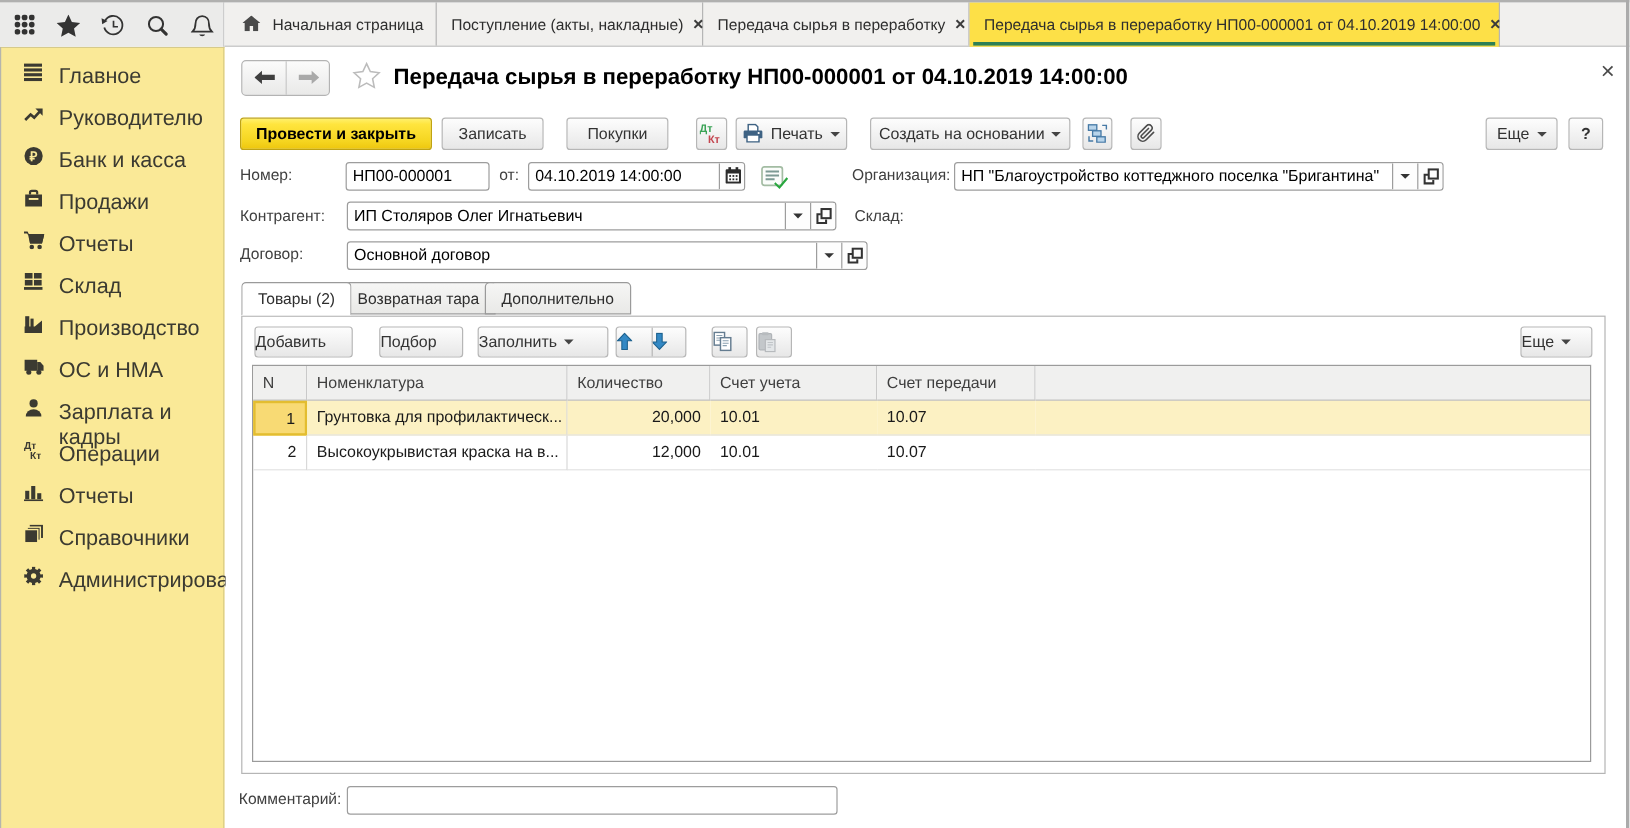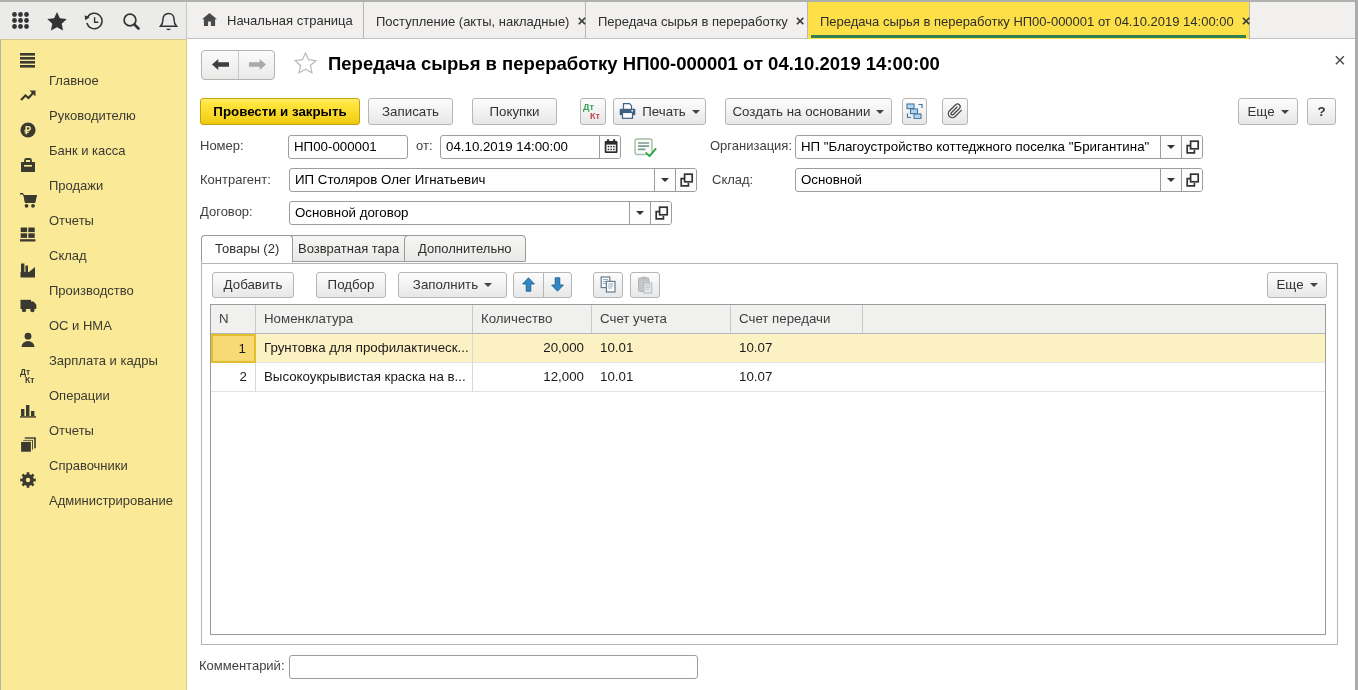--- a/index.html
+++ b/index.html
@@ -13,21 +13,21 @@
 #tabbar { position:absolute; left:187px; top:2px; width:1171px; height:37px; background:#f1f0ee; border-bottom:1px solid #c2c2c2; z-index:20; }
 .tab { position:absolute; top:0; height:36px; line-height:38px; color:#2e2e2e; white-space:nowrap; border-right:1px solid #b5b5b5; padding:0 12px; font-size:13px; }
 .tab .x { color:#3c3c3c; font-size:15px; font-weight:bold; margin-left:8px; }
 .tab.active { background:#fde047; border-bottom:none; height:37px; }
 .tab.active:after { content:""; position:absolute; left:3px; right:3px; bottom:1px; height:3px; background:#2e8054; }
 
 
 #sidebar { position:absolute; left:0; top:39px; width:187px; height:651px; background:#fae997; border-right:1px solid #d9cb83; border-left:1px solid #b5b5ad; border-top:1px solid #d6ca8b; }
 .sbitem { position:absolute; left:0; width:100%; height:35px; }
 .sbitem svg { position:absolute; left:19px; top:9px; }
-.sbitem span { position:absolute; left:48px; top:10px; color:#3b3a31; font-size:13px;margin-top:20px; }
+.sbitem span { position:absolute; left:48px; top:10px; color:#3b3a31; font-size:18px; }
 
 
 #main { position:absolute; left:188px; top:39px; width:1167px; height:651px; background:#fff; }
 #rightedge { position:absolute; right:0; top:0; width:3px; height:690px; background:#ababab; z-index:40; }
 
 
 #navgrp { position:absolute; left:13px; top:11px; width:74px; height:30px; border:1px solid #b3b3b3; border-radius:4px; background:linear-gradient(#fbfbfb,#e9e9e8); }
 #navgrp .sep { position:absolute; left:36px; top:0; width:1px; height:28px; background:#c9c9c9; }
 #navgrp svg { position:absolute; top:7px; }
 #star { position:absolute; left:105px; top:12px; }
@@ -47,21 +47,21 @@
 .dd.nc:after { display:none; }
 .ob { position:absolute; right:21px; top:0; width:21px; height:22px; border-left:1px solid #9d9d9d; background:#fdfdfd; }
 .ob svg { position:absolute; left:3px; top:4px; }
 
 
 .tab2 { position:absolute; top:196px; height:27px; line-height:26px; border:1px solid #9a9a9a; border-radius:4px 4px 0 0; background:linear-gradient(#f6f6f5,#e9e9e7); padding:0 13px; color:#2e2e2e; font-size:13px; }
 .tab2.on { background:#fff; border-bottom:1px solid #fff; height:28px; z-index:5;text-align:center; }
 
 
 #panel { position:absolute; left:13px; top:224px; width:1137px; height:382px; border:1px solid #b5b5b5; background:#fff; }
-.tbtn { position:absolute; top:8px; height:26px; border:1px solid #b6b6b6; border-radius:3px; background:linear-gradient(#fdfdfd,#e7e7e7); color:#333; text-align:center; line-height:24px; white-space:nowrap; }
+.tbtn { position:absolute; top:8px; height:26px; border:1px solid #b6b6b6; border-radius:3px; background:linear-gradient(#fdfdfd,#e7e7e7); color:#333; line-height:24px; white-space:nowrap; }
 #tbl { position:absolute; left:8px; top:40px; width:1116px; height:331px; border:1px solid #9b9b9b; }
 .hc { position:absolute; top:0; height:29px; background:#f0f0ef; border-right:1px solid #c9c9c9; border-bottom:1px solid #b7b7b7; color:#3f3f3f; line-height:28px; padding-left:8px; }
 .cell { position:absolute; height:29px; line-height:28px; border-right:1px solid #d9d9d9; border-bottom:1px solid #e3e3e3; color:#1a1a1a; padding:0 8px; white-space:nowrap; overflow:hidden; }
 .r1 { background:#fcf1c3; }
 .num { text-align:right; }
 
 
 #cmtlbl { position:absolute; left:11px; top:619px; color:#3f3f3f; font-size:13px; }
 #cmtinp { position:absolute; left:101px; top:616px; width:409px; height:24px; border:1px solid #9d9d9d; border-radius:3px; }
 </style>
@@ -305,29 +305,23 @@
 
 <div class="lbl" style="left:12px;top:133px">Контрагент:</div>
 <div class="inp" style="left:101px;top:129px;width:408px;padding-right:44px">ИП Столяров Олег Игнатьевич<div class="dd" style="right:21px"></div><div class="ob" style="right:0">
         <svg width="15" height="15" viewBox="0 0 15 15">
           <rect x="5.6" y="1.2" width="7.6" height="7.6" fill="none" stroke="#333" stroke-width="1.7"></rect>
           <path d="M5 5.6H2.2V12.8H9.4V10" fill="none" stroke="#333" stroke-width="1.7"></path>
         </svg>
       </div></div>
 
 <div class="lbl" style="left:524px;top:133px">Склад:</div>
-<div class="inp" style="left:607px;top:129px;width:408px;padding-right:44px">Основной<div class="dd" style="right:21px"></div><div class="ob" style="right:0">
-        <svg width="15" height="15" viewBox="0 0 15 15">
-          <rect x="5.6" y="1.2" width="7.6" height="7.6" fill="none" stroke="#333" stroke-width="1.7"></rect>
-          <path d="M5 5.6H2.2V12.8H9.4V10" fill="none" stroke="#333" stroke-width="1.7"></path>
-        </svg>
-      </div></div>
 
 <div class="lbl" style="left:12px;top:165px">Договор:</div>
-<div class="inp" style="left:101px;top:162px;width:383px;padding-right:68px">Основной договор<div class="dd" style="right:21px"></div><div class="ob" style="right:0">
+<div class="inp" style="left:101px;top:162px;width:434px;padding-right:68px">Основной договор<div class="dd" style="right:21px"></div><div class="ob" style="right:0">
         <svg width="15" height="15" viewBox="0 0 15 15">
           <rect x="5.6" y="1.2" width="7.6" height="7.6" fill="none" stroke="#333" stroke-width="1.7"></rect>
           <path d="M5 5.6H2.2V12.8H9.4V10" fill="none" stroke="#333" stroke-width="1.7"></path>
         </svg>
       </div></div>
 
 <div class="tab2 on" style="left:13px">Товары (2)</div>
 <div class="tab2" style="left:96px">Возвратная тара</div>
 <div class="tab2" style="left:216px">Дополнительно</div>
 

